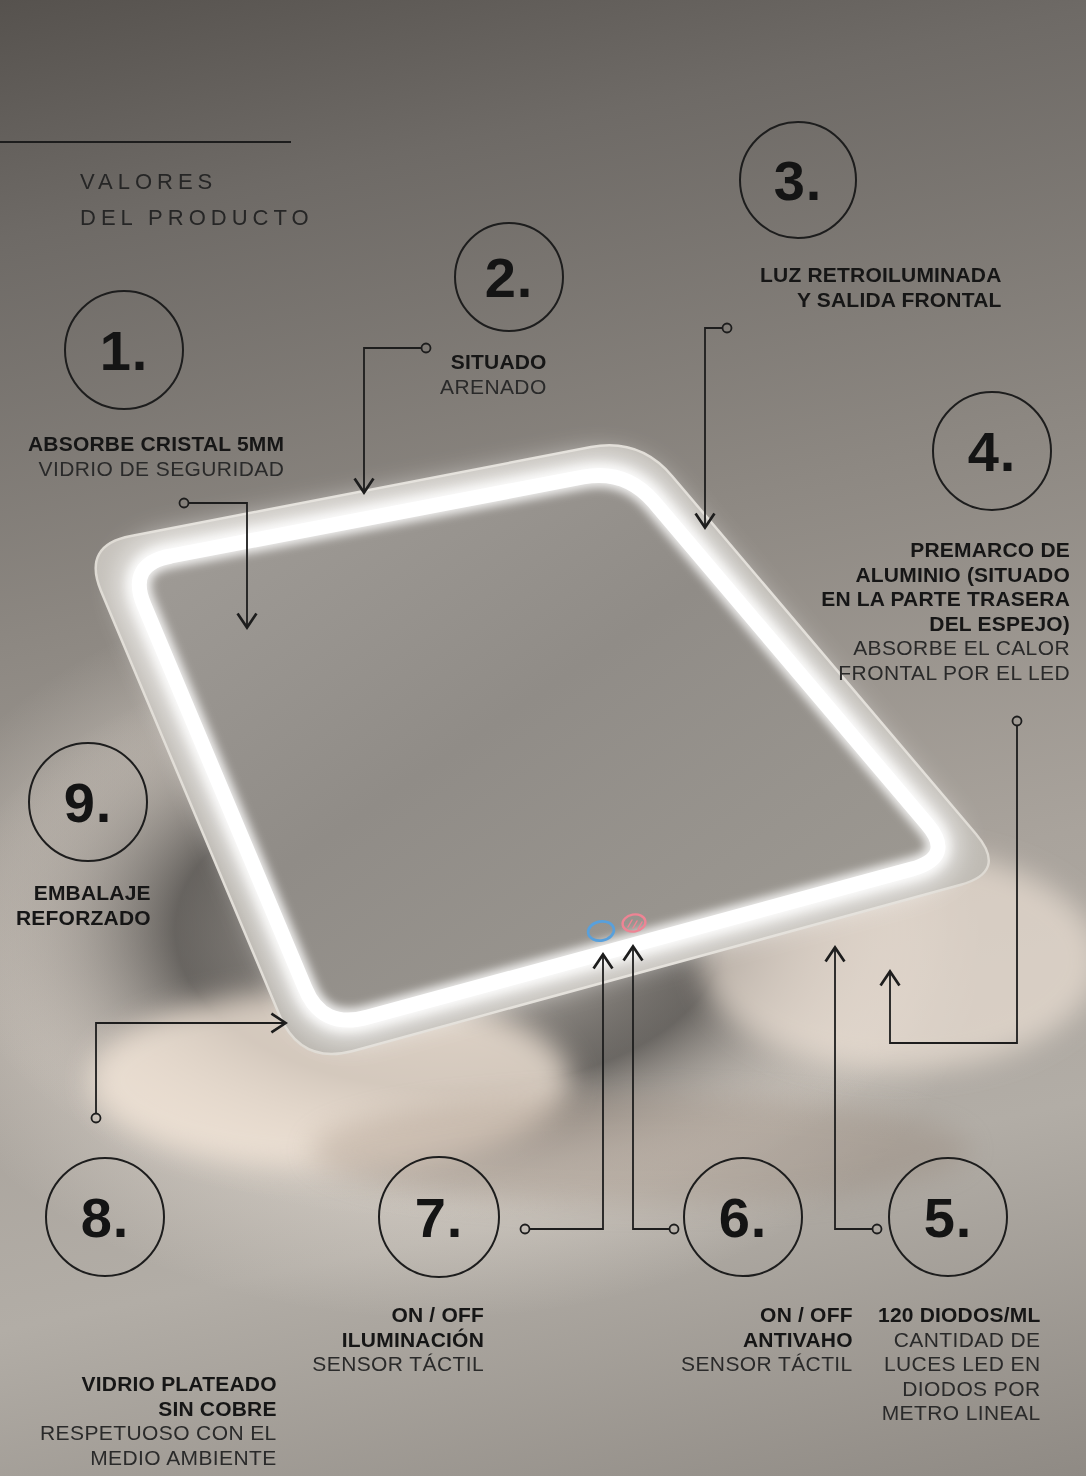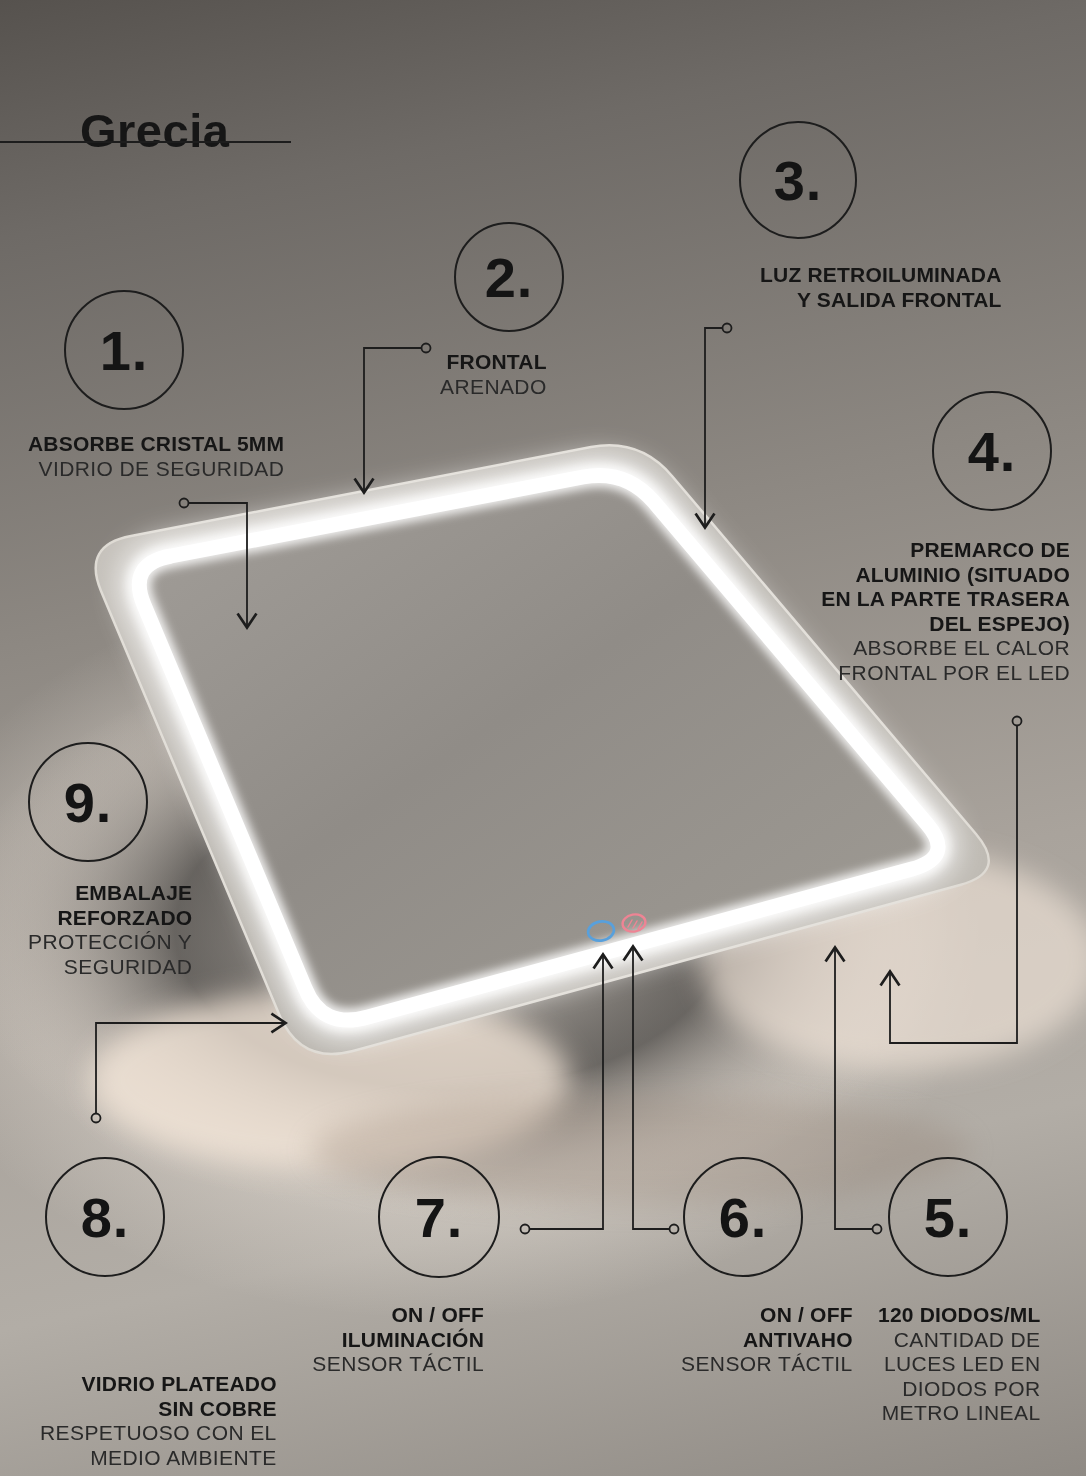--- a/index.html
+++ b/index.html
@@ -103,22 +103,23 @@
       <path d="M669,1229 L633,1229 L633,948" marker-end="url(#arrow)"></path>
 
       <circle cx="525" cy="1229" r="4.5"></circle>
       <path d="M530,1229 L603,1229 L603,956" marker-end="url(#arrow)"></path>
 
       <circle cx="96" cy="1118" r="4.5"></circle>
       <path d="M96,1113 L96,1023 L284,1023" marker-end="url(#arrow)"></path>
     </g>
   </svg>
 
-  <h1 class="page-title">Grecia</h1>
   <div class="rule"></div>
+  <div class="subtitle">VALORES
+DEL PRODUCTO</div>
 
   <div class="circle" style="left:64px;top:290px;width:120px;height:120px">
     <span>1.</span>
     </div>
 
   <div class="circle" style="left:454px;top:222px;width:110px;height:110px">
     <span>2.</span>
     </div>
 
   <div class="circle" style="left:739px;top:121px;width:118px;height:118px">
@@ -148,21 +149,21 @@
   <div class="circle" style="left:28px;top:742px;width:120px;height:120px">
     <span>9.</span>
     </div>
 
   <div class="label left" style="left:28px;top:432px">
     <div class="t">ABSORBE CRISTAL 5MM</div>
     <div class="d">VIDRIO DE SEGURIDAD</div>
   </div>
 
   <div class="label left" style="left:440px;top:350px">
-    <div class="t">FRONTAL</div>
+    <div class="t">SITUADO</div>
     <div class="d">ARENADO</div>
   </div>
 
   <div class="label left" style="left:760px;top:263px">
     <div class="t">LUZ RETROILUMINADA
 Y SALIDA FRONTAL</div>
   </div>
 
   <div class="label right" style="right:16px;top:538px">
     <div class="t">PREMARCO DE
@@ -193,20 +194,18 @@
     <div class="d">SENSOR TÁCTIL</div>
   </div>
 
   <div class="label left" style="left:40px;top:1372px">
     <div class="t">VIDRIO PLATEADO
 SIN COBRE</div>
     <div class="d">RESPETUOSO CON EL
 MEDIO AMBIENTE</div>
   </div>
 
-  <div class="label left" style="left:28px;top:881px">
+  <div class="label left" style="left:16px;top:881px">
     <div class="t">EMBALAJE
 REFORZADO</div>
-    <div class="d">PROTECCIÓN Y
-SEGURIDAD</div>
   </div>
 
 </div>
 
 </body></html>

